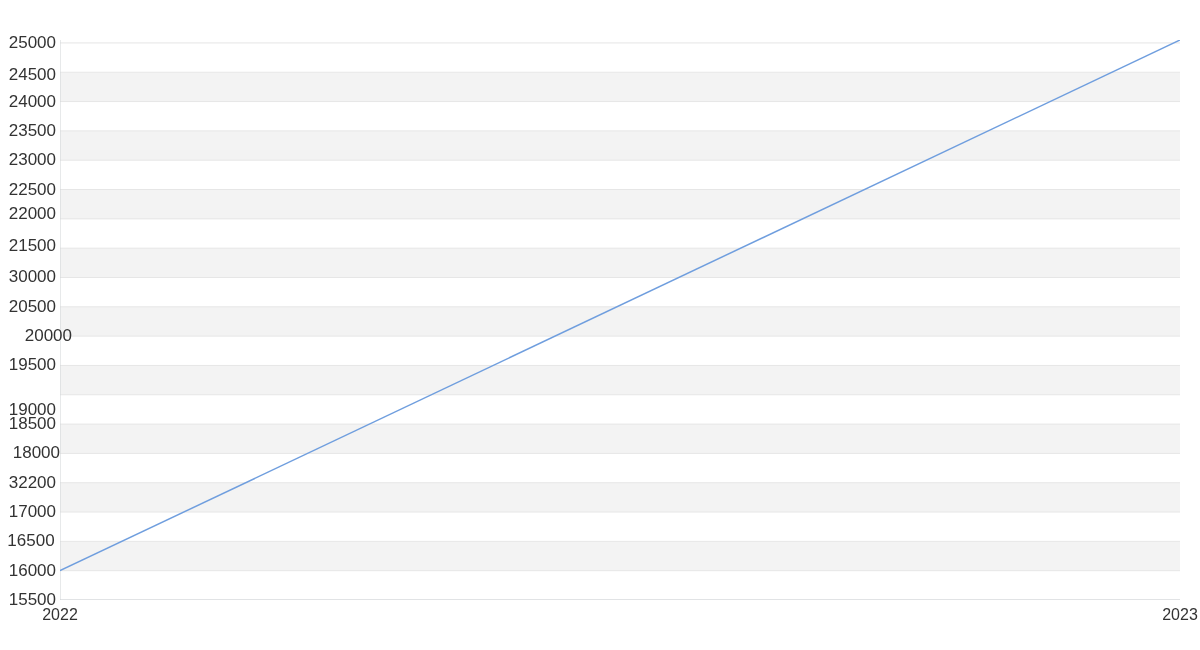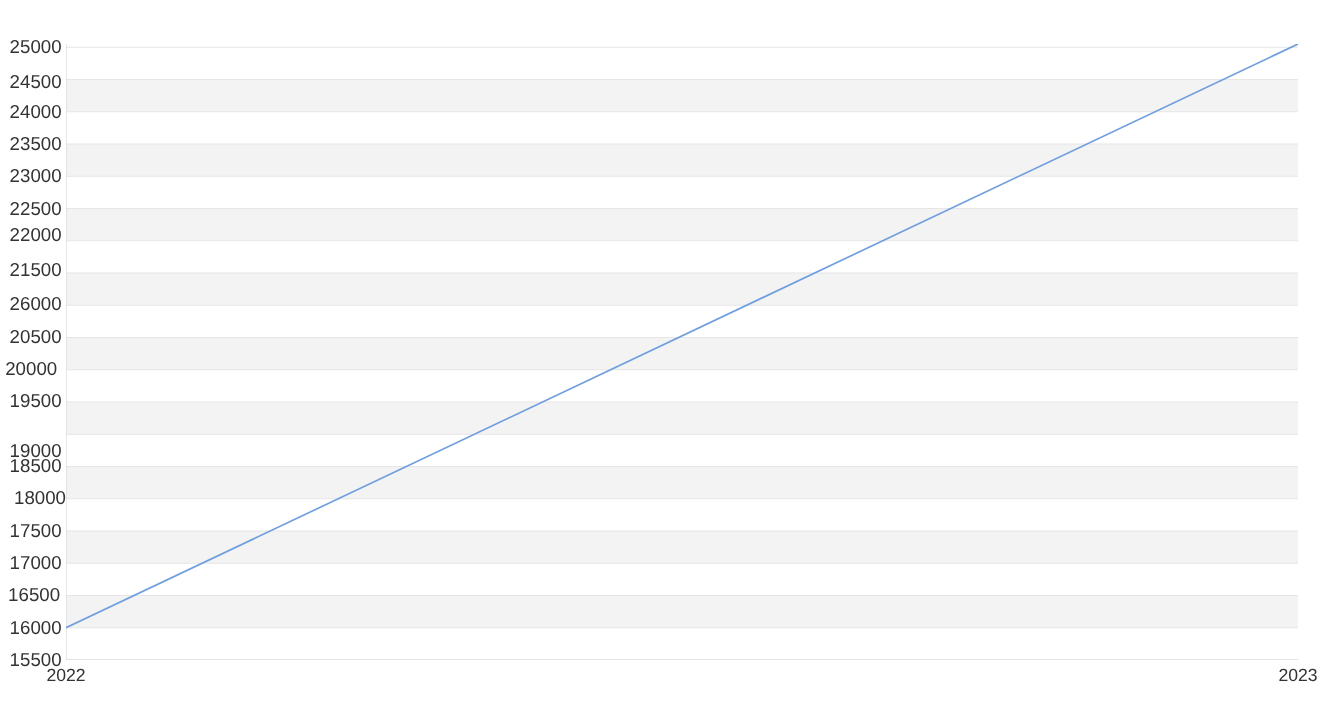--- a/index.html
+++ b/index.html
@@ -101,28 +101,28 @@
         <line x1="0" x2="1120" y1="560" y2="560" stroke="#cfd3d6" stroke-width="1"></line>
         <path d="M0 530.6806282722513 L1120 0" fill="none" stroke="#6f9ede" stroke-width="1.5"></path>
       </svg>
   </div>
 
   <div id="y-ticks">
       <div class="tick-y" style="top: 600px; left: 6px;">15500</div>
       <div class="tick-y" style="top: 570.681px; left: 6px;">16000</div>
       <div class="tick-y" style="top: 541.361px; left: 6px; text-align: center;">16500</div>
       <div class="tick-y" style="top: 512.042px; left: 6px;">17000</div>
-      <div class="tick-y" style="top: 482.723px; left: 6px;">17500</div>
+      <div class="tick-y" style="top: 482.723px; left: 6px;">32200</div>
       <div class="tick-y" style="top: 453.403px; left: 10px;">18000</div>
       <div class="tick-y" style="top: 424.084px; left: 6px;">18500</div>
       <div class="tick-y" style="top: 394.764px; left: 6px; margin-top: 15px;">19000</div>
       <div class="tick-y" style="top: 365.445px; left: 6px;">19500</div>
-      <div class="tick-y" style="top: 336.126px; left: 2px;">20000</div>
+      <div class="tick-y" style="top: 336.126px; left: 22px;">20000</div>
       <div class="tick-y" style="top: 306.806px; left: 6px;">20500</div>
-      <div class="tick-y" style="top: 277.487px; left: 6px;">26000</div>
+      <div class="tick-y" style="top: 277.487px; left: 6px;">30000</div>
       <div class="tick-y" style="top: 246px; left: 6px;">21500</div>
       <div class="tick-y" style="top: 214px; left: 6px;">22000</div>
       <div class="tick-y" style="top: 189.529px; left: 6px;">22500</div>
       <div class="tick-y" style="top: 160.209px; left: 6px;">23000</div>
       <div class="tick-y" style="top: 130.89px; left: 6px;">23500</div>
       <div class="tick-y" style="top: 101.571px; left: 6px;">24000</div>
       <div class="tick-y" style="top: 75px; left: 6px;">24500</div>
       <div class="tick-y" style="top: 42.9319px; left: 6px;">25000</div>
     </div>
   <div id="x-ticks">

